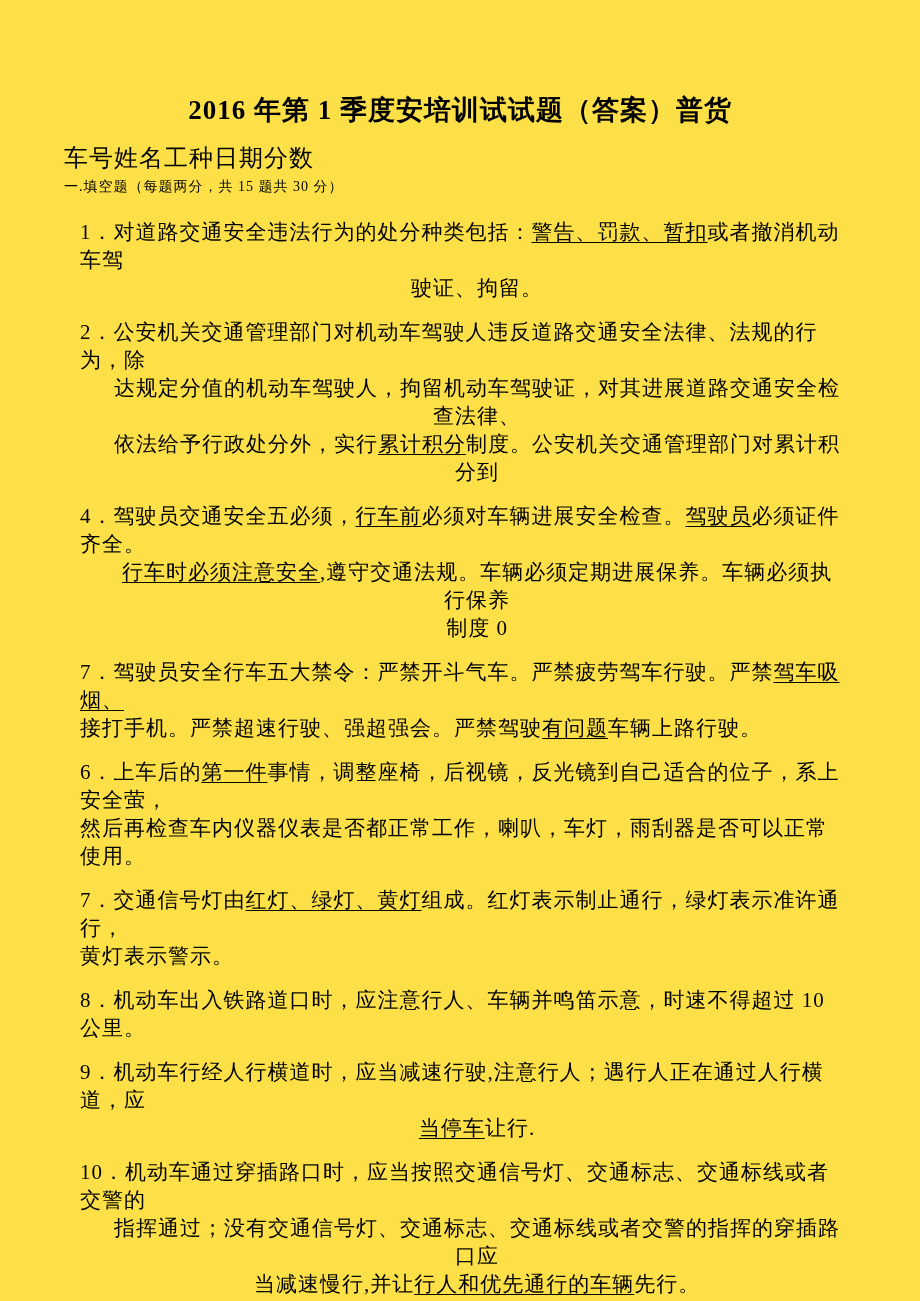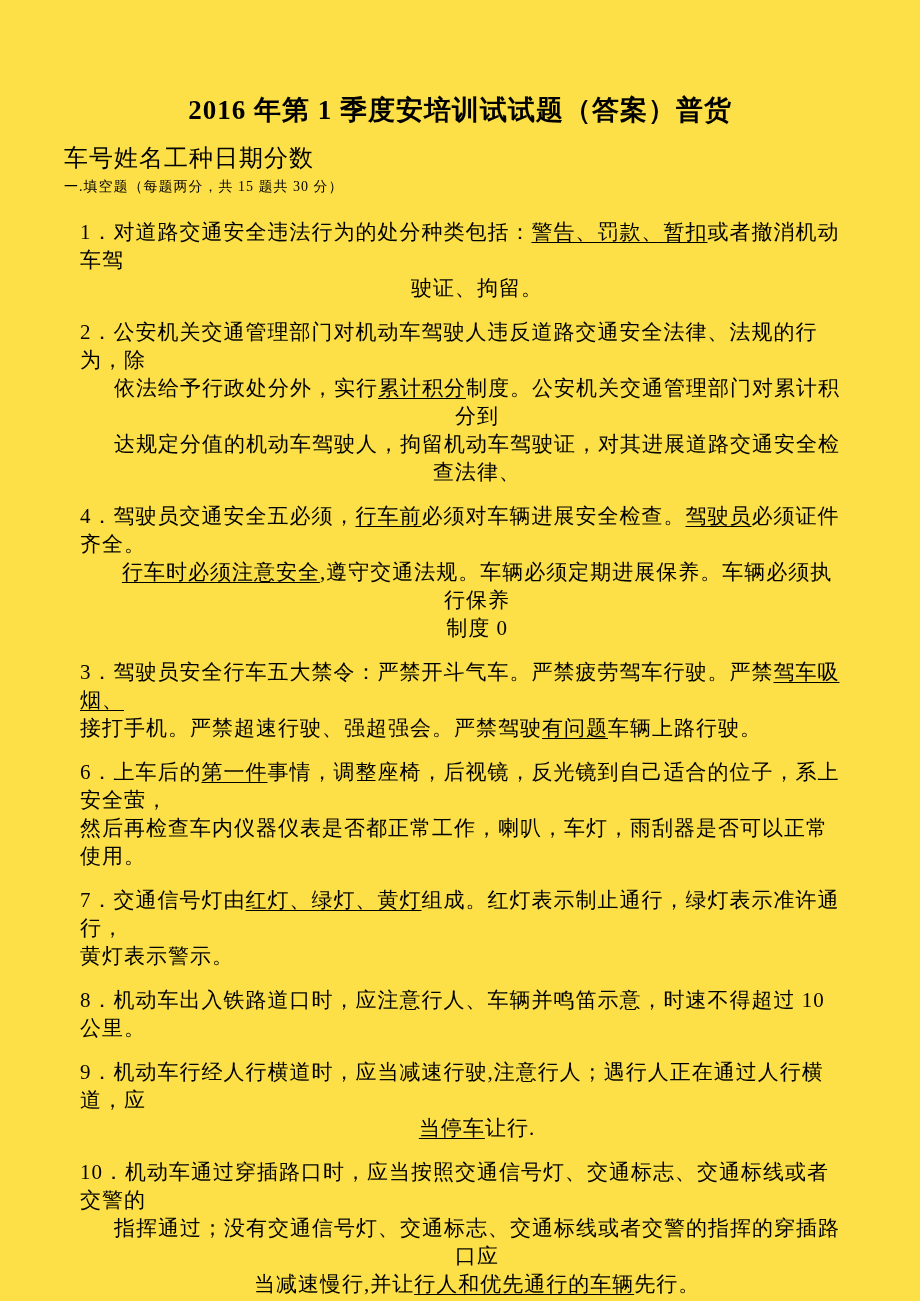--- a/index.html
+++ b/index.html
@@ -62,30 +62,30 @@
   <h1 class="title">2016 年第 1 季度安培训试试题（答案）普货</h1>
   <div class="meta-line">车号姓名工种日期分数</div>
   <div class="section-heading">一.填空题（每题两分，共 15 题共 30 分）</div>
   <div id="questions">
       <div class="question">
         <div class="line"><span>1．对道路交通安全违法行为的处分种类包括：</span><span class="u">警告、罚款、暂扣</span><span>或者撤消机动车驾</span></div>
         <div class="line indent"><span>驶证、拘留。</span></div>
       </div>
       <div class="question">
         <div class="line"><span>2．公安机关交通管理部门对机动车驾驶人违反道路交通安全法律、法规的行为，除</span></div>
+        <div class="line indent"><span>达规定分值的机动车驾驶人，拘留机动车驾驶证，对其进展道路交通安全检查法律、</span></div>
         <div class="line indent"><span>依法给予行政处分外，实行</span><span class="u">累计积分</span><span>制度。公安机关交通管理部门对累计积分到</span></div>
-        <div class="line indent"><span>达规定分值的机动车驾驶人，拘留机动车驾驶证，对其进展道路交通安全检查法律、</span></div>
       </div>
       <div class="question">
         <div class="line"><span>4．驾驶员交通安全五必须，</span><span class="u">行车前</span><span>必须对车辆进展安全检查。</span><span class="u">驾驶员</span><span>必须证件齐全。</span></div>
         <div class="line indent"><span class="u">行车时必须注意安全</span><span>,遵守交通法规。车辆必须定期进展保养。车辆必须执行保养</span></div>
         <div class="line indent"><span>制度 0</span></div>
       </div>
       <div class="question">
-        <div class="line"><span>3．驾驶员安全行车五大禁令：严禁开斗气车。严禁疲劳驾车行驶。严禁</span><span class="u">驾车吸烟、</span></div>
+        <div class="line"><span>7．驾驶员安全行车五大禁令：严禁开斗气车。严禁疲劳驾车行驶。严禁</span><span class="u">驾车吸烟、</span></div>
         <div class="line"><span>接打手机。严禁超速行驶、强超强会。严禁驾驶</span><span class="u">有问题</span><span>车辆上路行驶。</span></div>
       </div>
       <div class="question">
         <div class="line"><span>6．上车后的</span><span class="u">第一件</span><span>事情，调整座椅，后视镜，反光镜到自己适合的位子，系上安全萤，</span></div>
         <div class="line"><span>然后再检查车内仪器仪表是否都正常工作，喇叭，车灯，雨刮器是否可以正常使用。</span></div>
       </div>
       <div class="question">
         <div class="line"><span>7．交通信号灯由</span><span class="u">红灯、绿灯、黄灯</span><span>组成。红灯表示制止通行，绿灯表示准许通行，</span></div>
         <div class="line"><span>黄灯表示警示。</span></div>
       </div>

